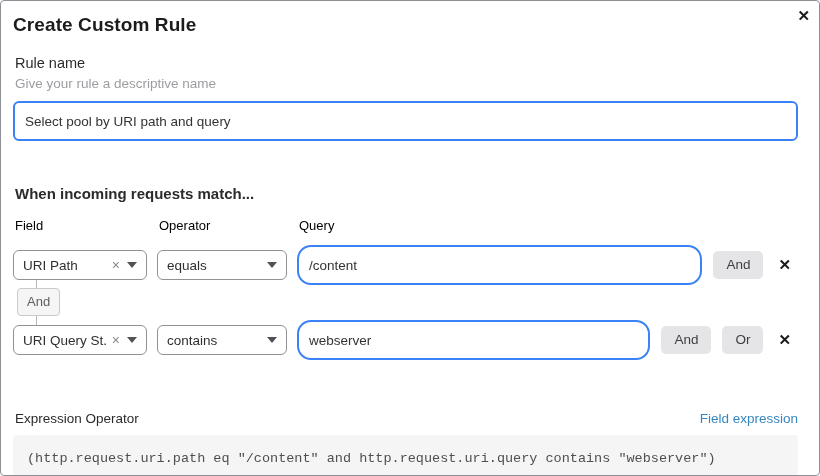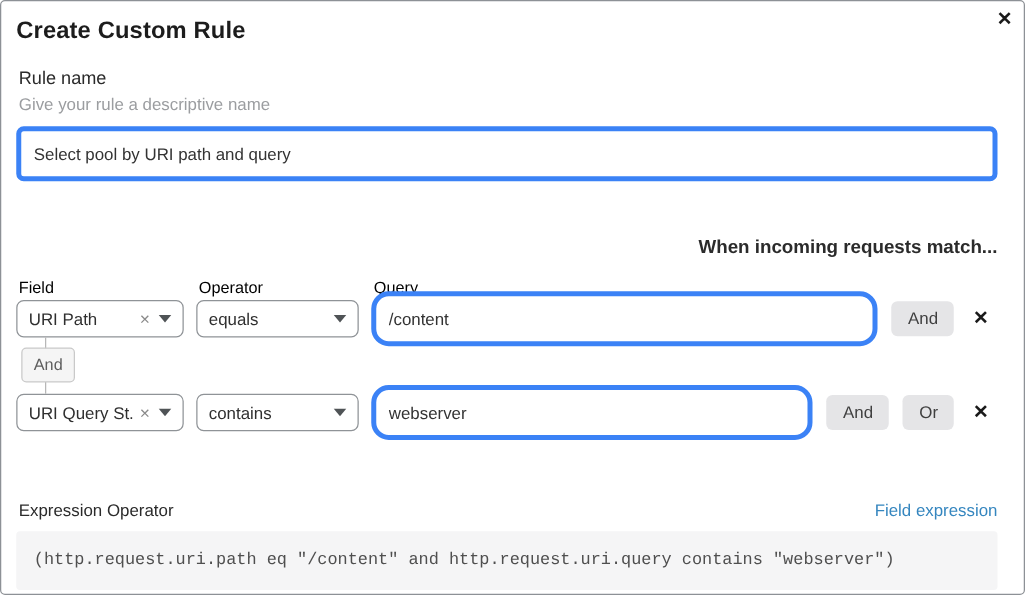--- a/index.html
+++ b/index.html
@@ -25,31 +25,31 @@
     font-family: "Liberation Sans", sans-serif;
   }
   .title {
     font-size: 19px; font-weight: 700; color: #1c1c1c;
     line-height: 24px; letter-spacing: .1px;
   }
   .section-label { margin-top: 18px; margin-left: 2px; font-size: 14.5px; color: #2b2b2b; line-height: 16px; }
   .help-text { margin-top: 5px; margin-left: 2px; font-size: 13.5px; color: #9b9da0; line-height: 15px; }
   .text-input {
     display: block; width: 100%; height: 30px;
-    border: 4px solid #3b82f6; border-radius: 6px;
+    border: 2px solid #3b82f6; border-radius: 6px;
     padding: 18px 10px; font-size: 13.5px; color: #333;
     font-family: "Liberation Sans", sans-serif; background: #fff; outline: none;
   }
   .name-input { margin-top: 10px; }
-  .match-heading { margin-top: 44px; margin-left: 2px; font-size: 15px; font-weight: 700; color: #2b2b2b; line-height: 18px; text-align: right; }
+  .match-heading { margin-top: 44px; margin-left: 2px; font-size: 15px; font-weight: 700; color: #2b2b2b; line-height: 18px; }
   .col-labels { display: flex; margin-top: 15px; font-size: 13px; color: #000000; line-height: 16px; }
   .col-field { width: 134px; padding-left: 2px; }
   .col-operator { width: 130px; margin-left: 10px; padding-left: 2px; }
   .col-value { flex: 1; margin-left: 10px; padding-left: 2px; }
-  .cond-row { display: flex; align-items: center; margin-top: 2px; height: 30px; }
+  .cond-row { display: flex; align-items: center; margin-top: 16px; height: 30px; }
   .row2 { margin-top: 0; }
   .select-box {
     display: flex; align-items: center; height: 30px;
     border: 1px solid #8f9397; border-radius: 6px;
     padding: 0 9px; background: #fff; font-size: 13.5px; color: #2f2f2f;
     cursor: pointer;
   }
   .field-select { width: 134px; }
   .operator-select { width: 130px; margin-left: 10px; }
   .select-label { flex: 1; white-space: nowrap; overflow: hidden; }

